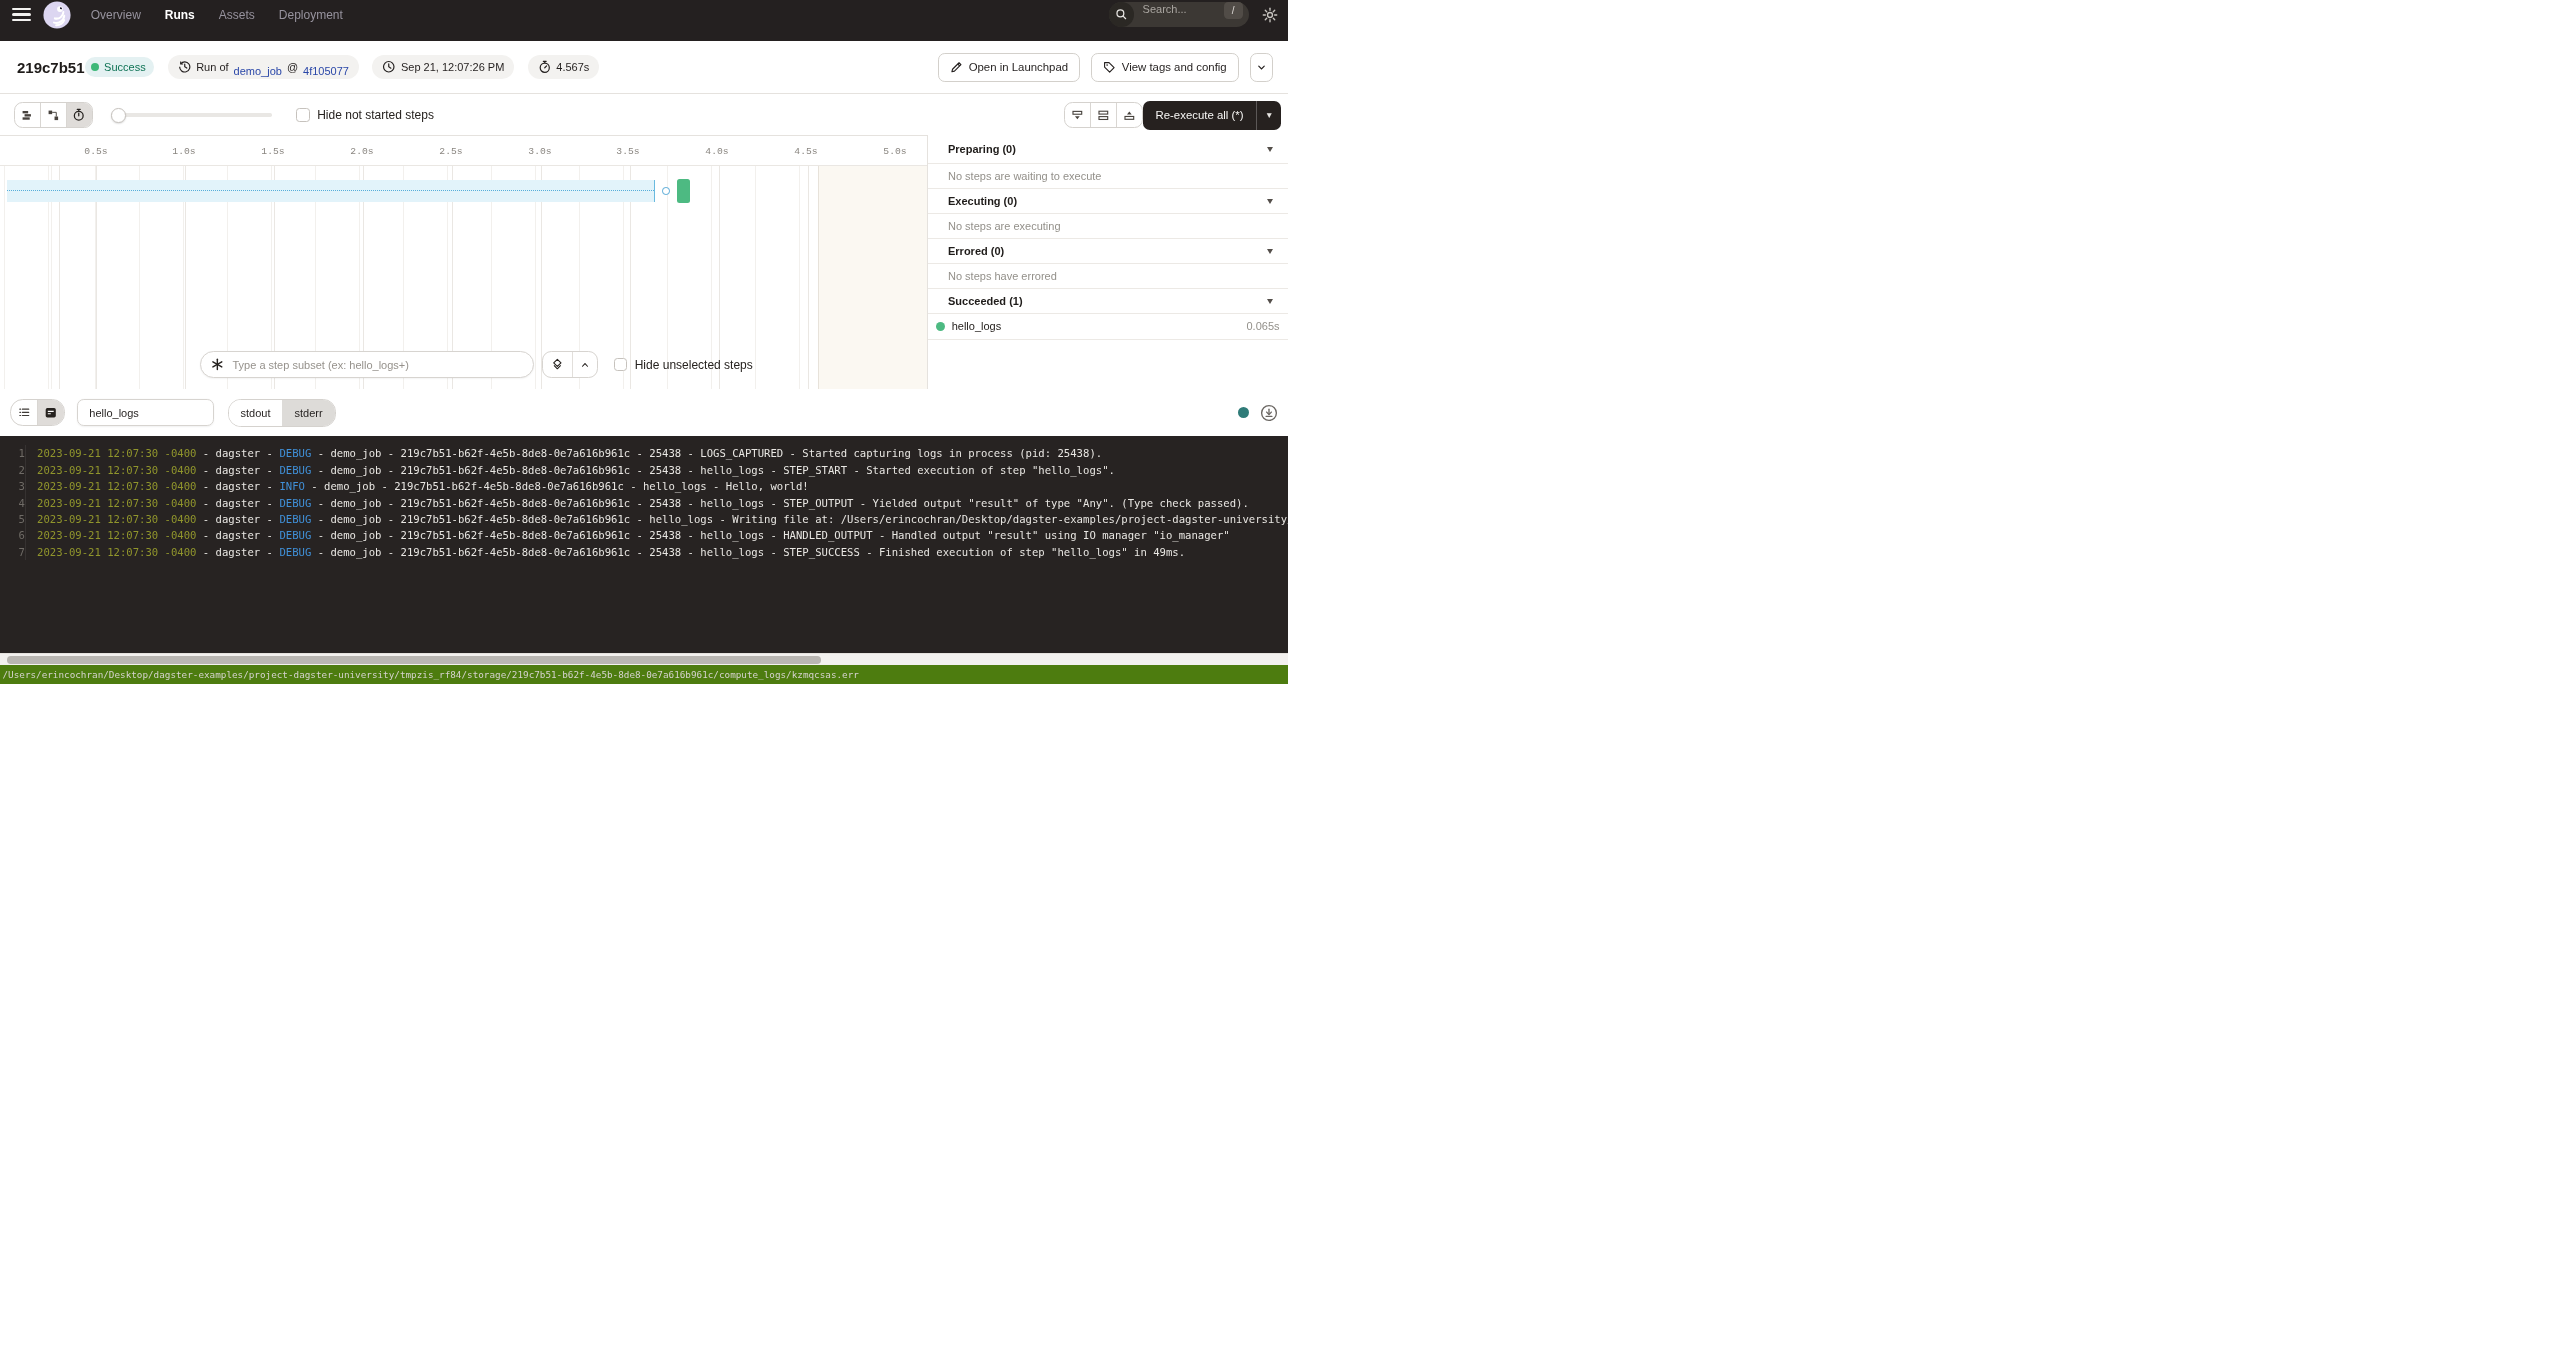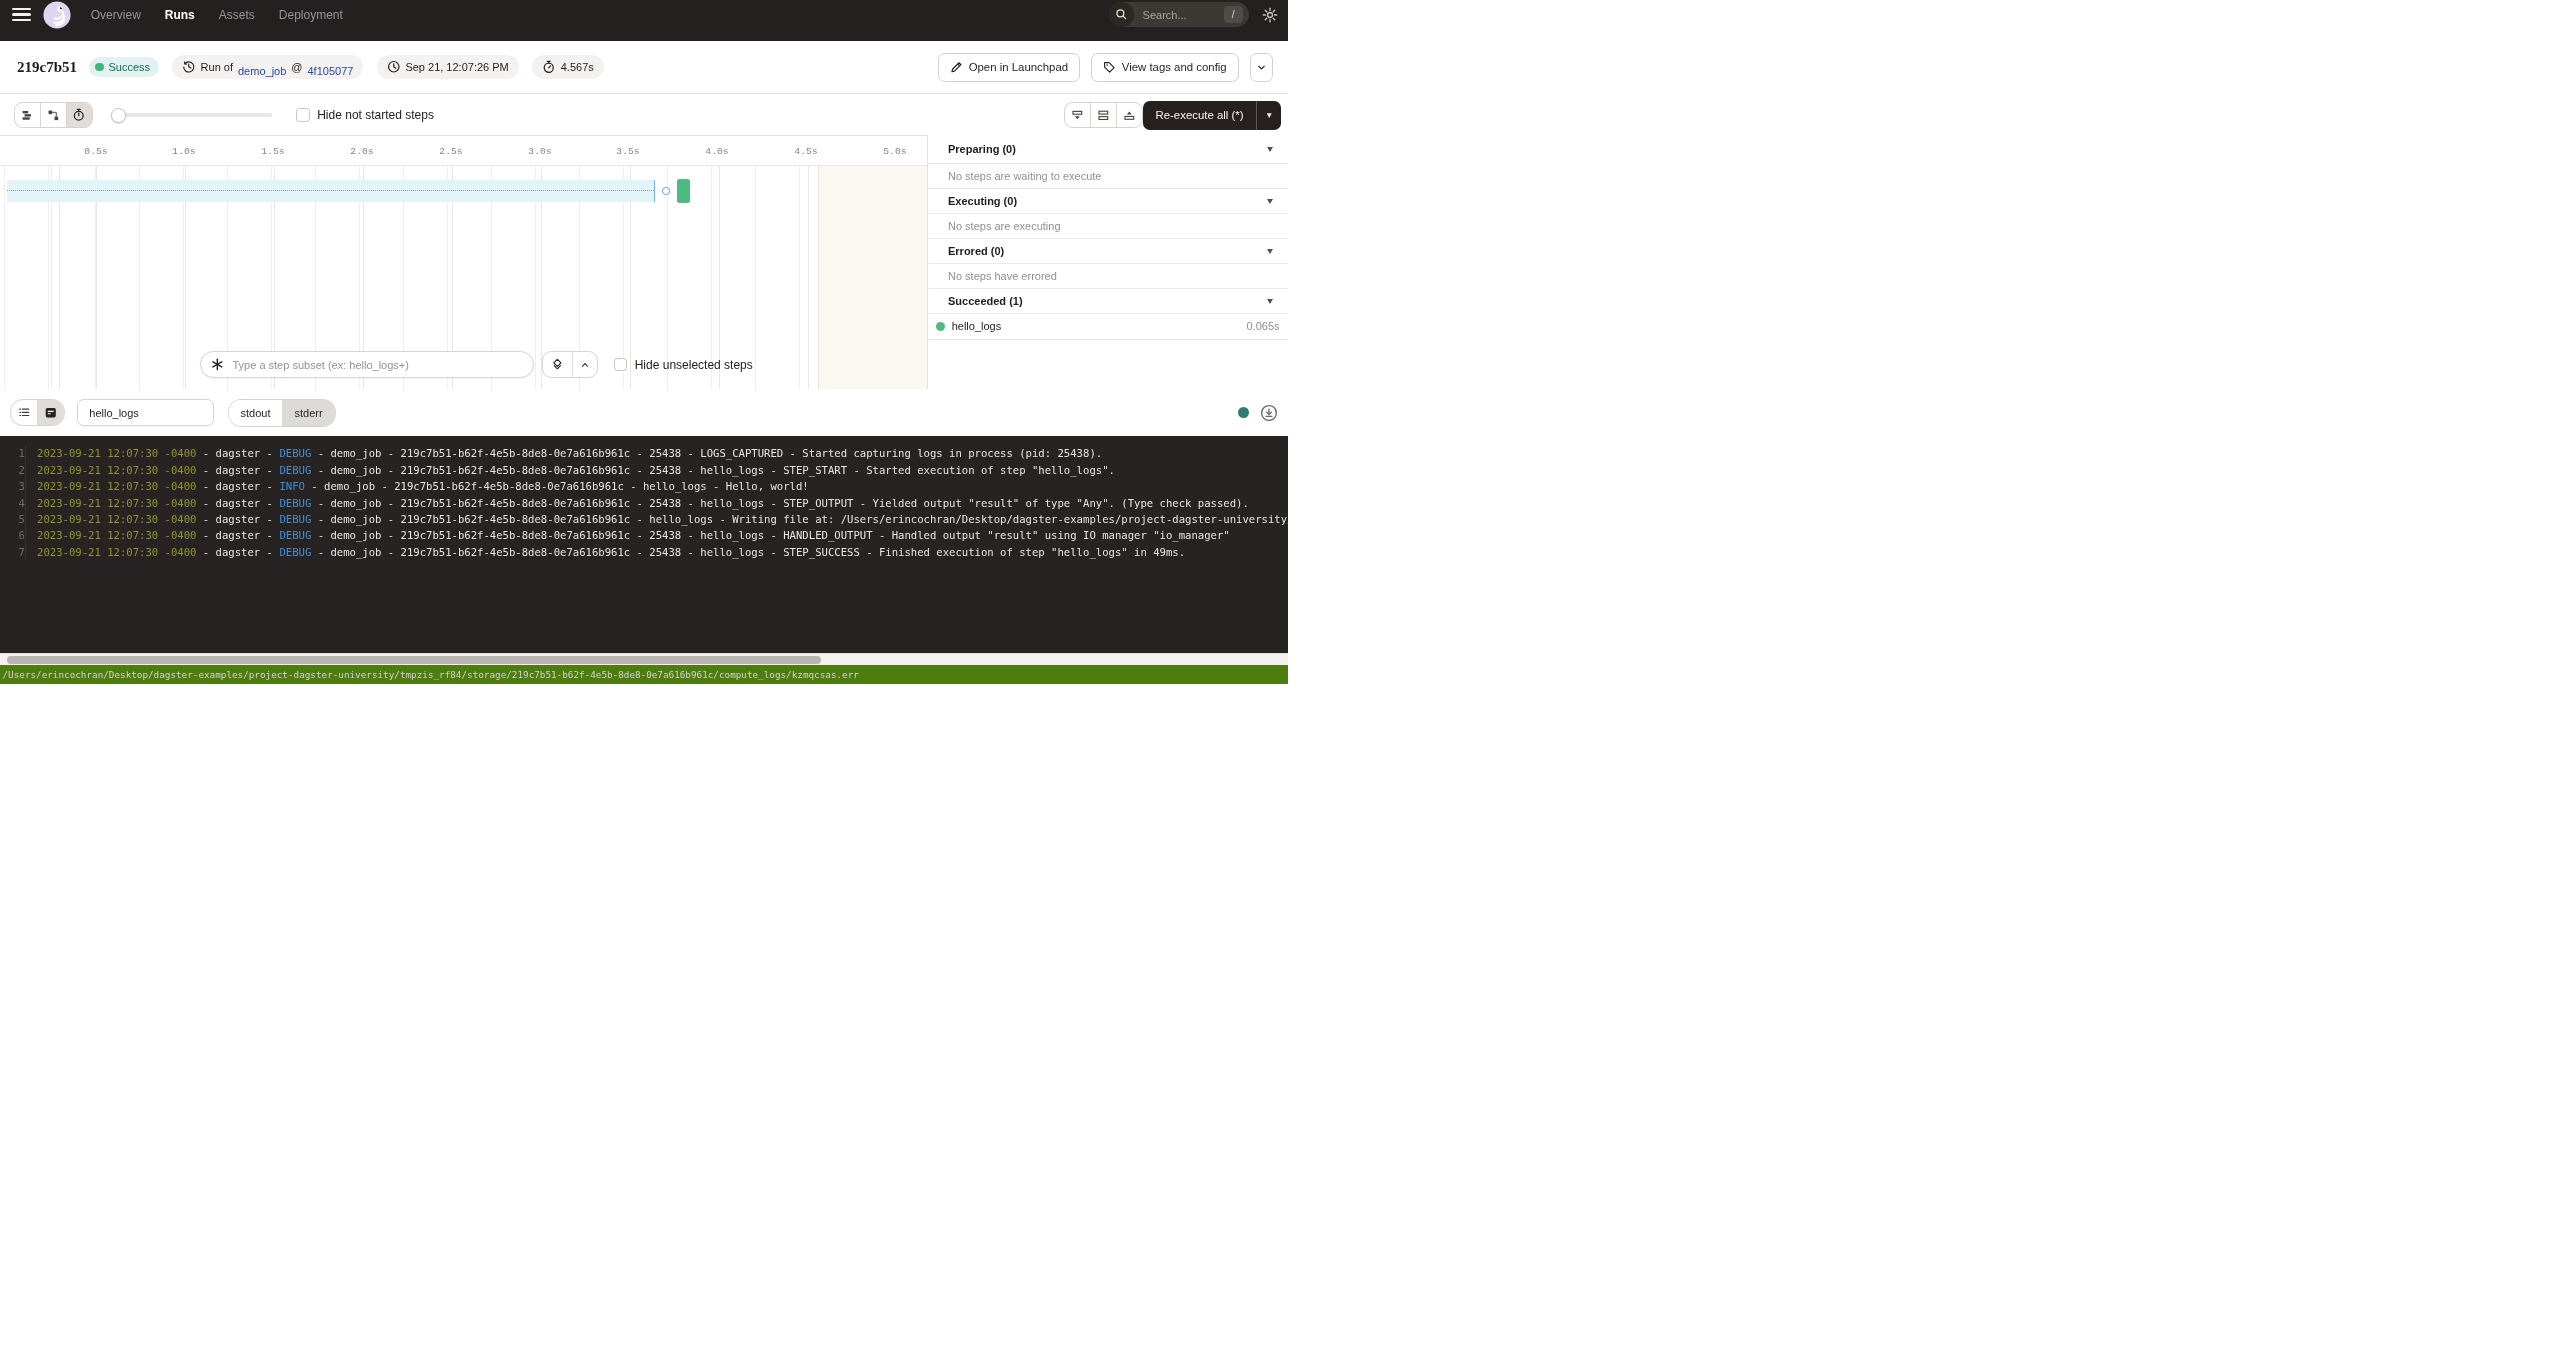--- a/index.html
+++ b/index.html
@@ -10,31 +10,31 @@
   
   #topnav{position:absolute;top:0;left:0;width:1288px;height:41px;background:#242020;
           display:flex;align-items:center;padding:0 10px 12px 12px;box-sizing:border-box;}
   .hamburger{width:18.6px;height:12.7px;display:flex;flex-direction:column;justify-content:space-between;cursor:pointer;}
   .hamburger span{display:block;height:2.2px;background:#F3F2F0;border-radius:1.7px;}
   .logo{margin-left:12.7px;}
   .navlinks{display:flex;gap:24px;margin-left:19.5px;font-size:12px;}
   .navlink{color:#97939E;cursor:pointer;}
   .navlink.active{color:#FFFFFF;font-weight:700;}
   .nav-right{margin-left:auto;display:flex;align-items:center;gap:12.7px;}
-  .searchpill{width:140px;height:24.5px;border-radius:12.7px;background:#3C3834;display:flex;align-items:center;box-sizing:border-box;cursor:text;}
+  .searchpill{width:140px;height:24.5px;border-radius:12.7px;background:#3C3834;display:flex;align-items:flex-start;box-sizing:border-box;cursor:text;}
   .search-circle{width:24.5px;height:24.5px;border-radius:50%;background:#2B2824;display:flex;align-items:center;justify-content:center;flex:0 0 auto;}
   .searchpill input{background:transparent;border:none;outline:none;color:#E8E6E3;font-size:11px;width:78px;margin-left:6.8px;font-family:"Liberation Sans",sans-serif;}
   .searchpill input::placeholder{color:#A9A5A0;}
   .slash-badge{margin-left:auto;margin-right:6.8px;width:18.6px;height:17px;border-radius:4.2px;background:#514C47;color:#DDDAD6;
                font-size:10px;display:flex;align-items:center;justify-content:center;}
 
   
   #runheader{position:absolute;top:41px;left:0;width:1288px;height:53px;border-bottom:0.8px solid #E5E2DE;
              display:flex;align-items:center;padding:0 8.5px 0 17px;box-sizing:border-box;}
-  .run-title{font-size:15px;font-weight:700;color:#1F1C1A;margin-right:12px;font-family:Liberation Serif, serif;}
+  .run-title{font-size:15px;font-weight:700;color:#1F1C1A;}
   .badge{height:20px;border-radius:10px;background:#E4F1F2;display:flex;align-items:center;padding:0 8.5px 0 6px;gap:5px;}
   .badge .dot{width:8.5px;height:8.5px;border-radius:50%;background:#3EB878;}
   .badge span{font-size:11px;color:#0E7355;}
   .pill{height:24px;border-radius:12px;background:#F3F2F0;display:flex;align-items:center;gap:5px;
         padding:0 10px;font-size:11px;margin-left:13.5px;}
   .pill a{color:#2A47A8;text-decoration:none;cursor:pointer;margin-top:7px;}
   .hdr-buttons{margin-left:auto;display:flex;align-items:flex-end;gap:11px;padding-right:6.8px;}
   .btn{height:29px;border-radius:6.8px;border:0.8px solid #D3D0CB;background:#fff;display:flex;align-items:center;
        gap:6px;padding:0 11px;font-size:11.4px;color:#231F1E;cursor:pointer;box-sizing:border-box;}
   .btn.icon-only{width:23px;padding:0;justify-content:center;}

